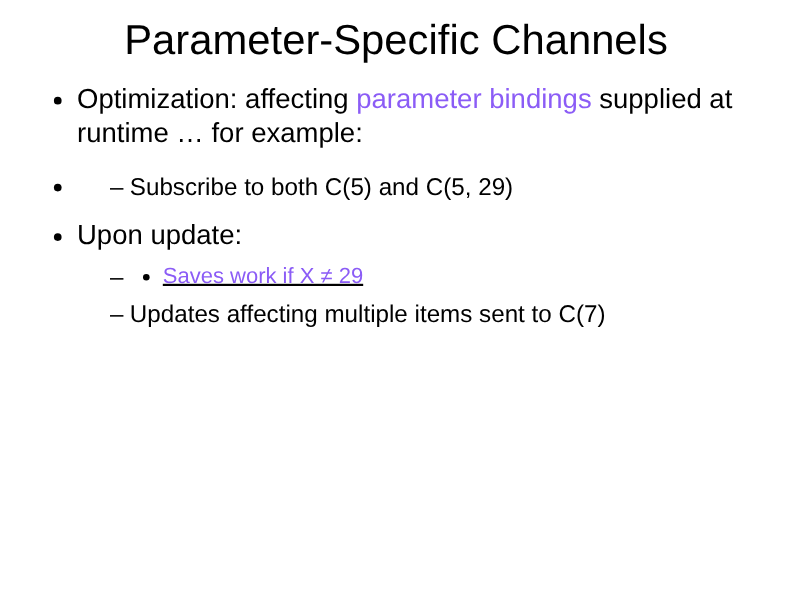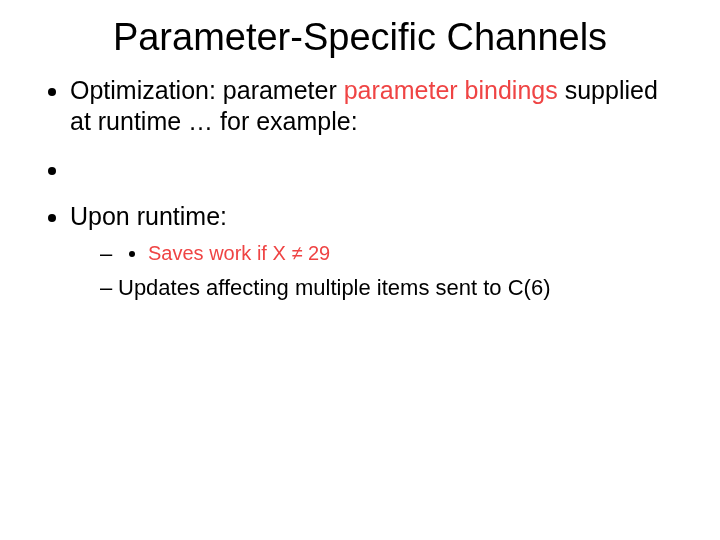--- a/index.html
+++ b/index.html
@@ -51,55 +51,59 @@
     position: absolute;
     left: 0;
     top: 0;
   }
   ul.lvl3 {
     list-style-type: disc;
     margin: 8px 0 4px 0;
     padding-left: 30px;
     font-size: 20px;
     line-height: 1.3;
+    text-decoration: underline;
   }
   ul.lvl3 > li {
     margin-bottom: 4px;
   }
-  .red { color: #ef4444; }
+  .red { color: #8b5cf6; }
 </style>
 </head>
 <body>
 
 <div class="slide">
 
   <div class="title">Parameter-Specific Channels</div>
 
   <ul class="lvl1">
 
     <li>
-      <span>Optimization: parameter </span><span class="red">parameter bindings</span><span> supplied at runtime … for example:</span>
+      <span>Optimization: affecting </span><span class="red">parameter bindings</span><span> supplied at runtime … for example:</span>
     </li>
 
     <li>
       <ul class="lvl2">
+        <li>
+          <span>Subscribe to both C(5) and C(5, 29)</span>
+        </li>
       </ul>
     </li>
 
     <li>
-      <span>Upon runtime:</span>
+      <span>Upon update:</span>
       <ul class="lvl2">
         <li>
           <ul class="lvl3">
             <li>
               <span class="red">Saves work if X ≠ 29</span>
             </li>
           </ul>
         </li>
         <li>
-          <span>Updates affecting multiple items sent to C(6)</span>
+          <span>Updates affecting multiple items sent to C(7)</span>
         </li>
       </ul>
     </li>
 
   </ul>
 
 </div>
 
 </body></html>

